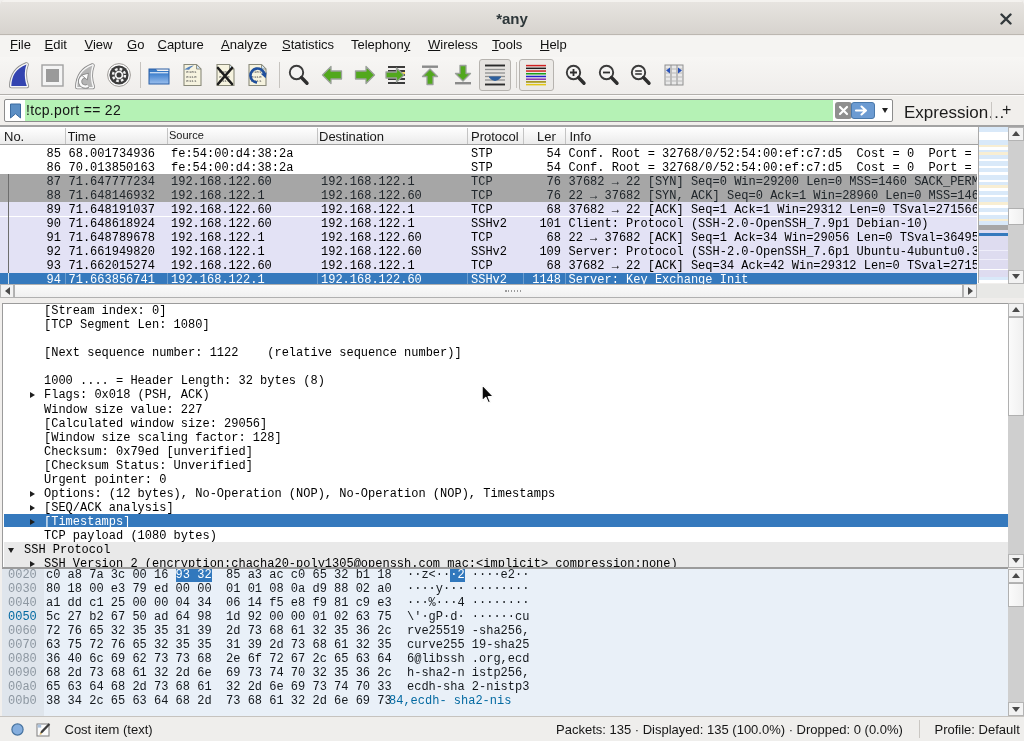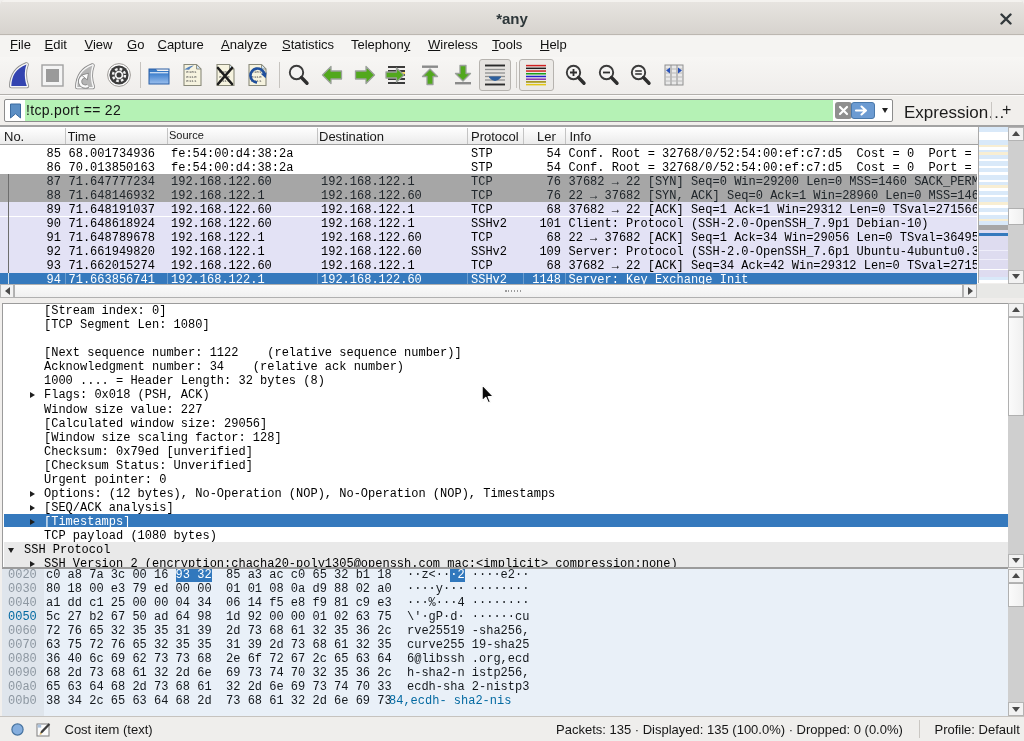--- a/index.html
+++ b/index.html
@@ -292,21 +292,20 @@
 <div class="sb-thumb" style="left:14px;top:284px;width:949px;height:14px;background:linear-gradient(#fbfbfb,#f0f0f0)"></div>
 <div class="abs" style="left:505px;top:290px;width:16px;height:2px;background:#9a9a9a;background:repeating-linear-gradient(90deg,#9a9a9a 0 1.5px,transparent 1.5px 3px)"></div>
 <div class="abs" style="left:977px;top:284px;width:47px;height:14px;background:#e8e8e6"></div>
 <div class="abs" style="left:0;top:298px;width:1024px;height:5px;background:#f0eeec"></div>
 <div class="abs" style="left:2px;top:302.5px;width:1006px;height:265px;background:#ffffff;border:1px solid #9b9b9b;border-right:none;overflow:hidden">
 <div class="abs" style="left:1px;top:238.8px;width:1004px;height:26px;background:#e9e9e9"></div>
 <div class="abs" style="left:1px;top:210.8px;width:1004px;height:13px;background:#3579bd"></div>
 <div class="abs mono" style="left:41px;top:0.5px;color:#000000">[Stream index: 0]</div>
 <div class="abs mono" style="left:41px;top:14.58px;color:#000000">[TCP Segment Len: 1080]</div>
 <div class="abs mono" style="left:41px;top:42.74px;color:#000000">[Next sequence number: 1122    (relative sequence number)]</div>
-<div class="abs mono" style="left:41px;top:56.82px;color:#000000">Acknowledgment number: 34    (relative ack number)</div>
 <div class="abs mono" style="left:41px;top:70.9px;color:#000000">1000 .... = Header Length: 32 bytes (8)</div>
 <div class="abs mono" style="left:41px;top:84.98px;color:#000000">Flags: 0x018 (PSH, ACK)</div>
 <div class="tri-r abs" style="left:26.5px;top:88.48px;border-left-color:#1e1e1e"></div>
 <div class="abs mono" style="left:41px;top:99.06px;color:#000000">Window size value: 227</div>
 <div class="abs mono" style="left:41px;top:113.14px;color:#000000">[Calculated window size: 29056]</div>
 <div class="abs mono" style="left:41px;top:127.22px;color:#000000">[Window size scaling factor: 128]</div>
 <div class="abs mono" style="left:41px;top:141.3px;color:#000000">Checksum: 0x79ed [unverified]</div>
 <div class="abs mono" style="left:41px;top:155.38px;color:#000000">[Checksum Status: Unverified]</div>
 <div class="abs mono" style="left:41px;top:169.46px;color:#000000">Urgent pointer: 0</div>
 <div class="abs mono" style="left:41px;top:183.54px;color:#000000">Options: (12 bytes), No-Operation (NOP), No-Operation (NOP), Timestamps</div>

